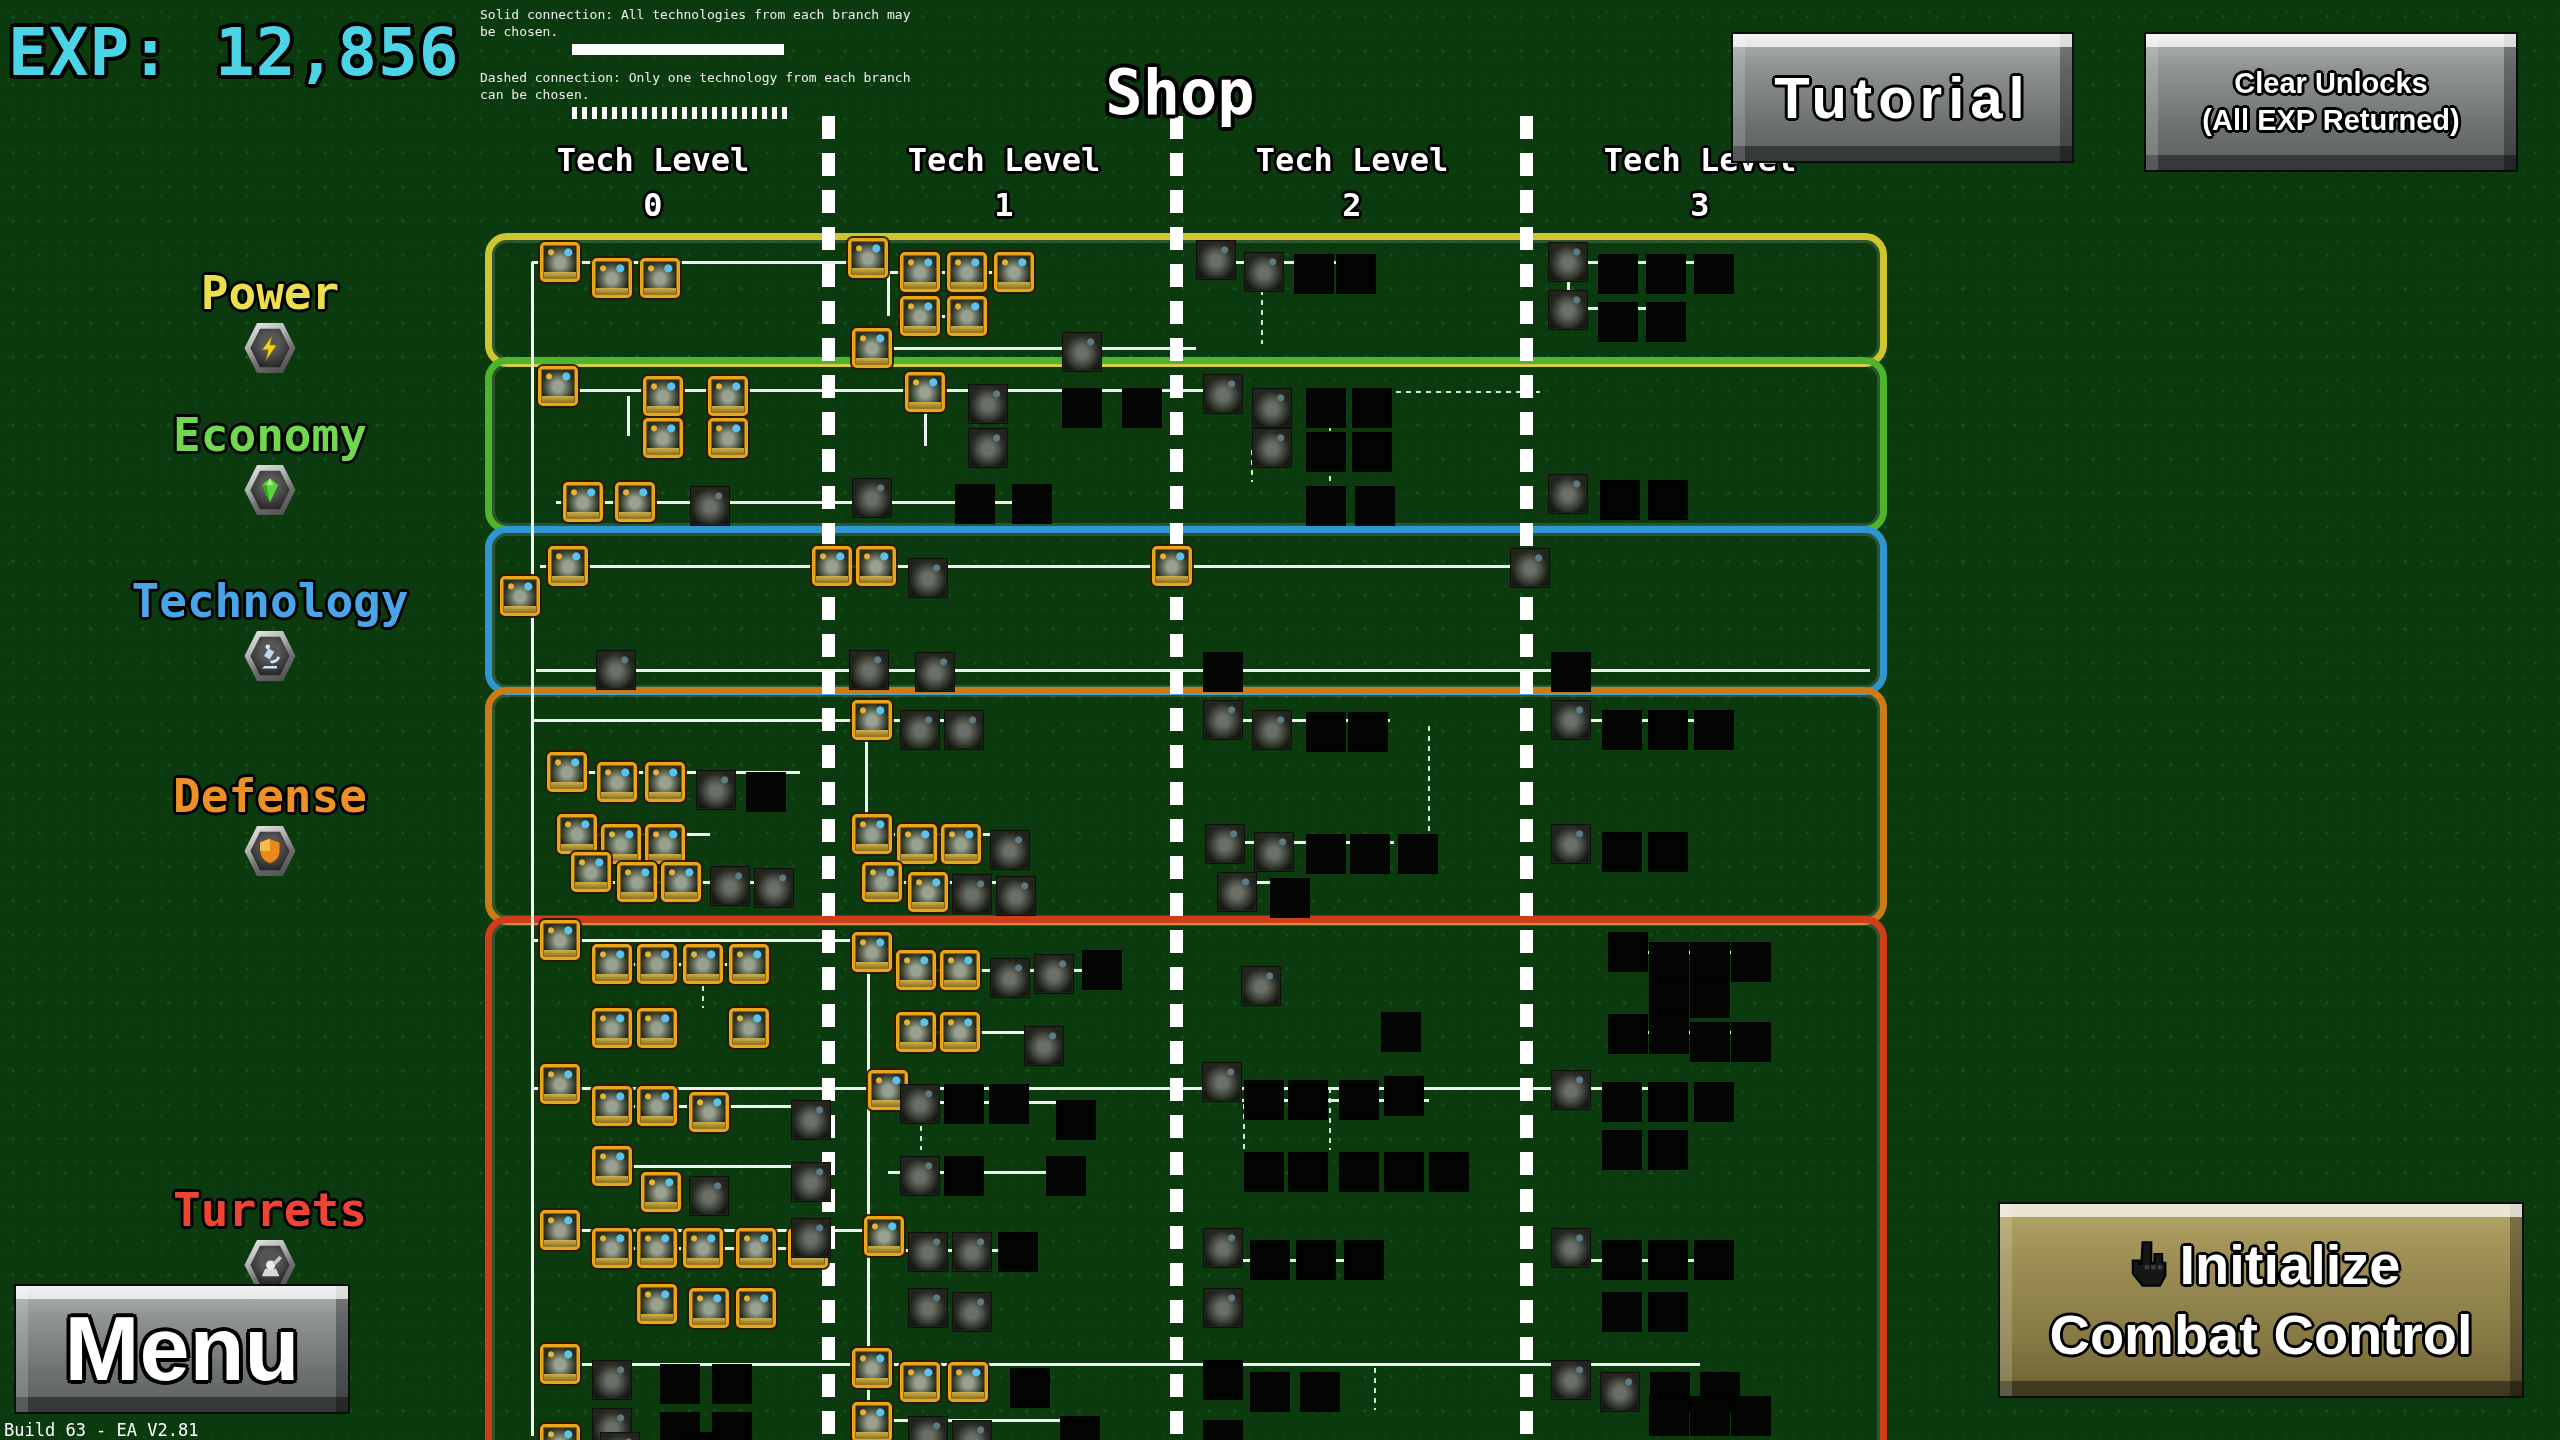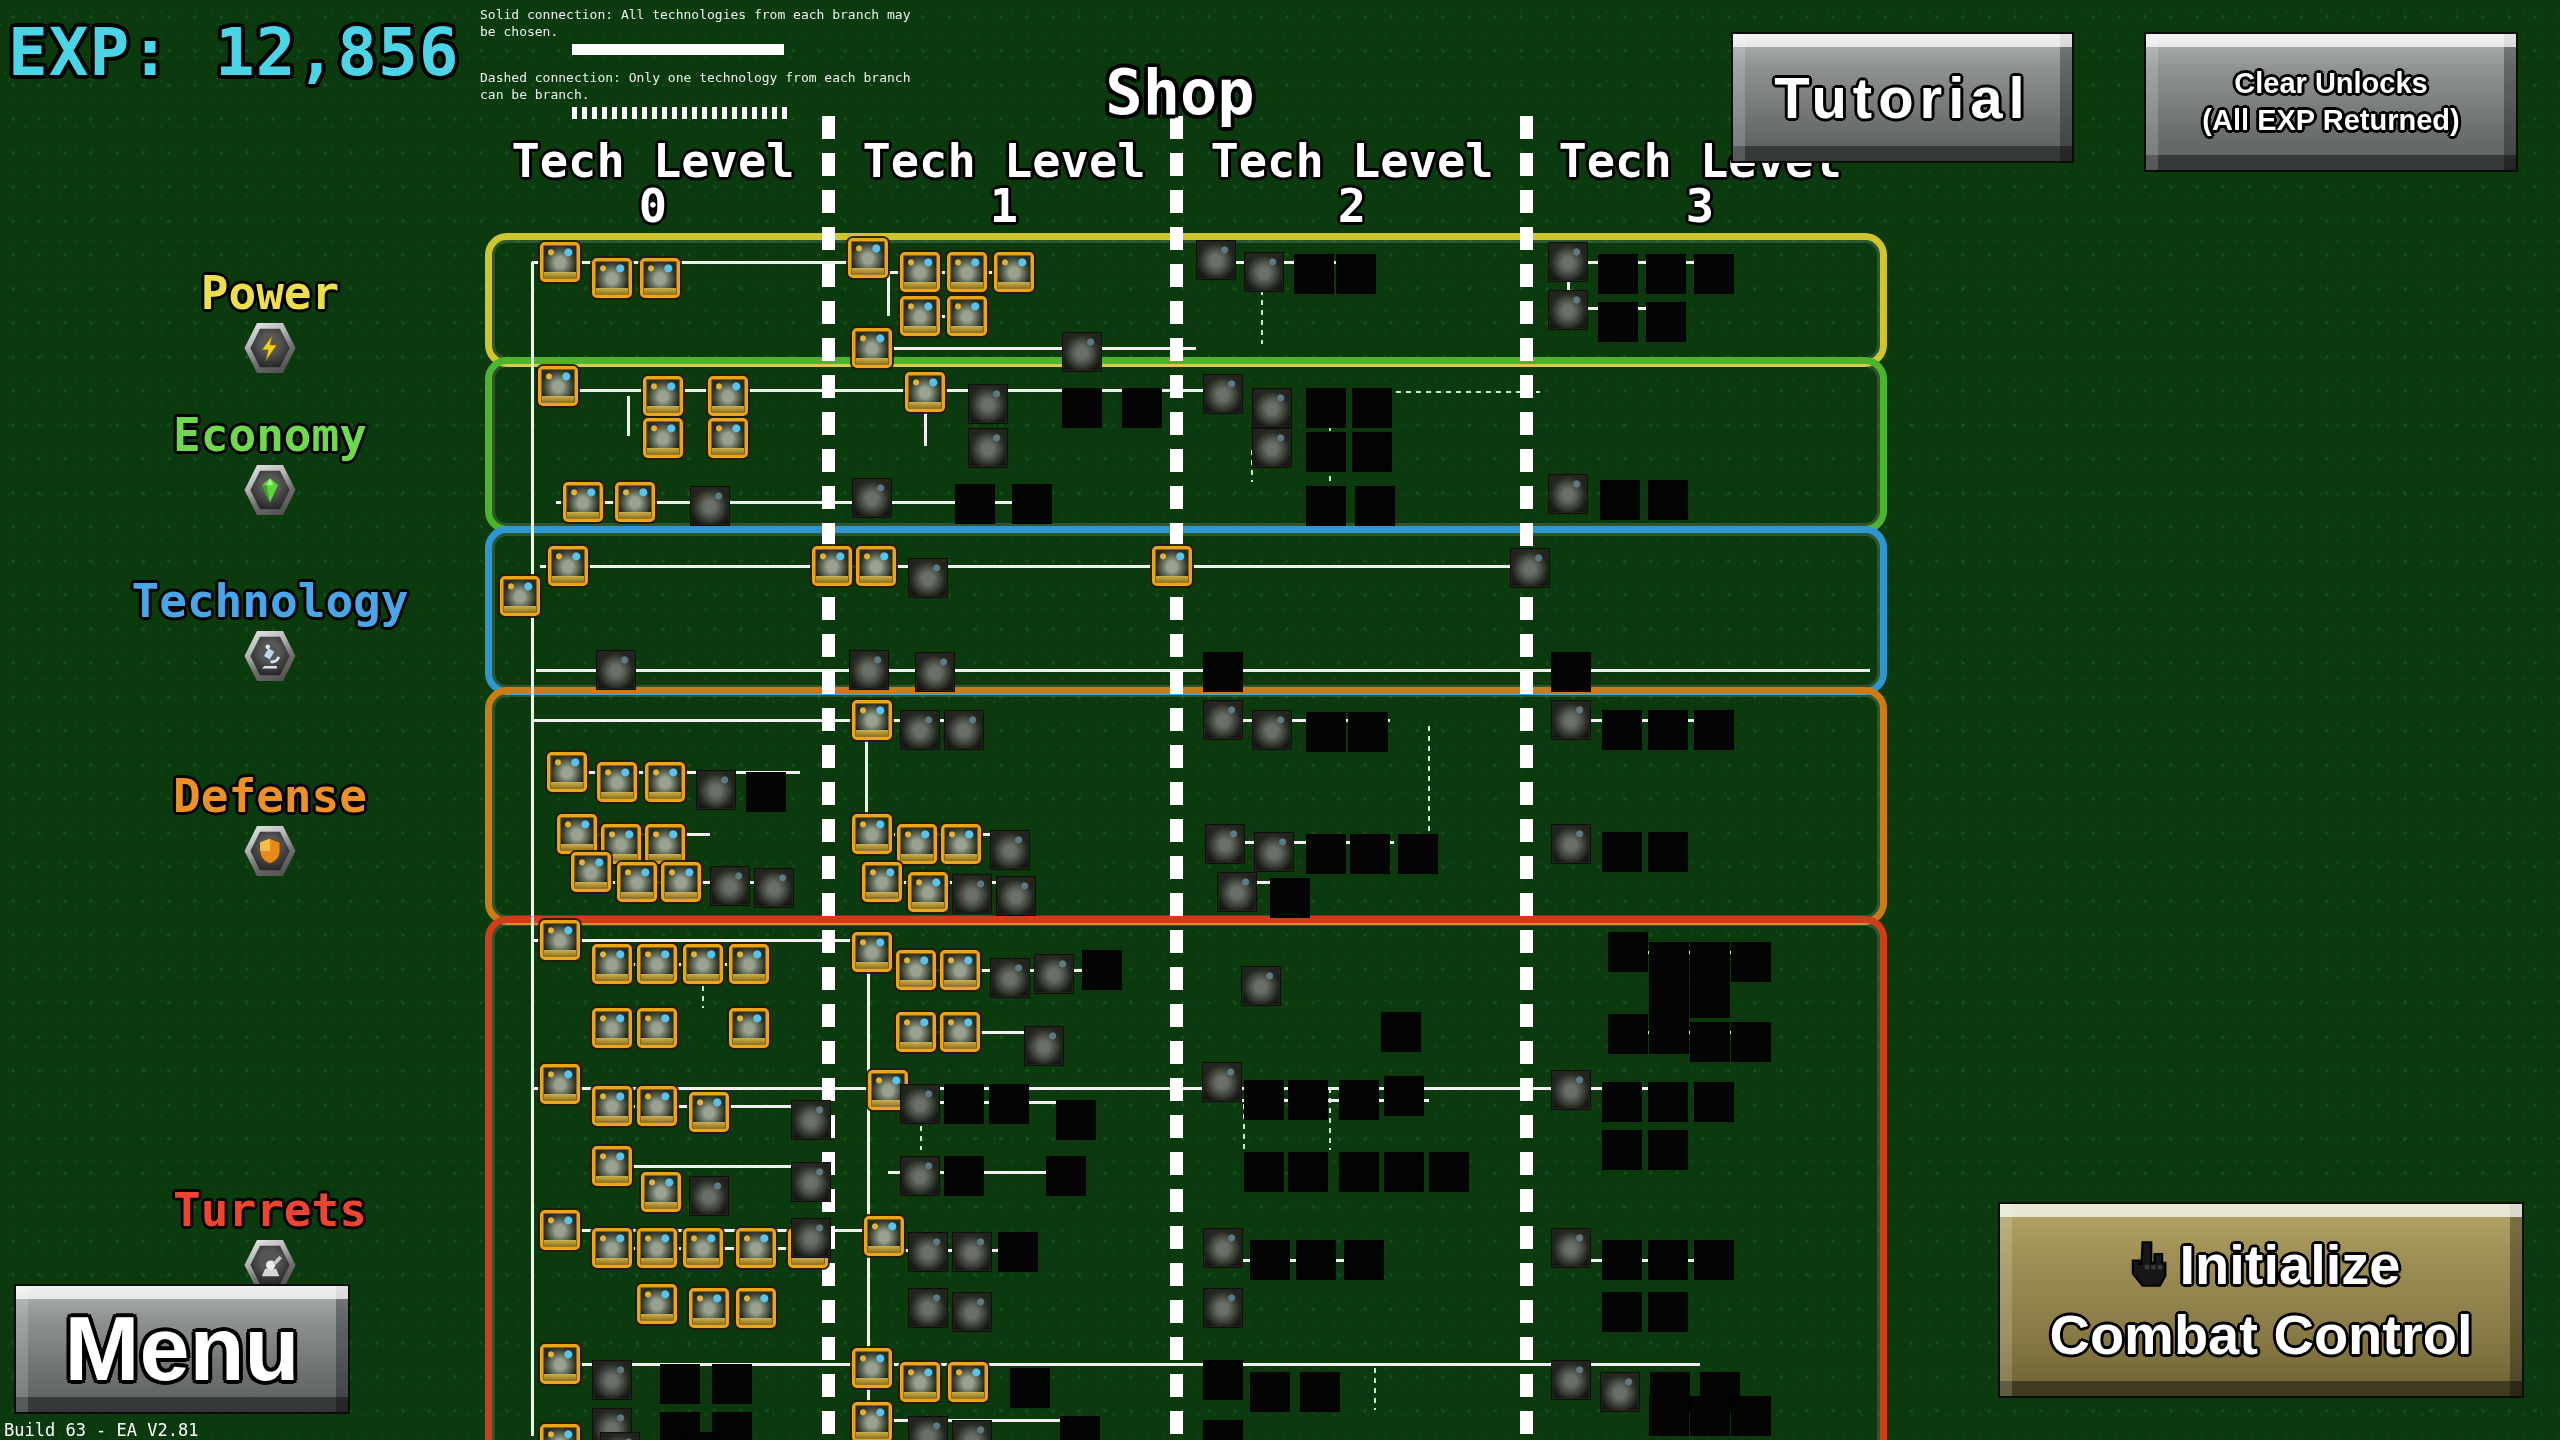--- a/index.html
+++ b/index.html
@@ -44,21 +44,21 @@
   #btn-clear{left:2144px;top:32px;width:374px;height:140px;font-size:29px;line-height:37px;}
   #btn-menu{left:14px;top:1284px;width:336px;height:130px;font-size:90px;}
   #btn-init{left:1998px;top:1202px;width:526px;height:196px;font-size:56px;line-height:70px;}
   #btn-init .row{display:flex;align-items:center;gap:6px;}
   #btn-init svg{width:52px;height:52px;}
 
   #build-version{position:absolute;left:4px;top:1420px;z-index:10;color:#fff;font-size:17px;}
 
   
   .col-head{position:absolute;top:138px;width:340px;z-index:5;text-align:center;color:#fff;
-     font-weight:bold;font-size:47px;line-height:45px;}
+     font-weight:bold;font-size:32px;line-height:45px;}
   .sep{position:absolute;top:116px;bottom:0;width:13px;z-index:4;
      background-image:repeating-linear-gradient(180deg,#fff 0 23px,transparent 23px 37px);}
 
   
   .cat-box{position:absolute;z-index:2;border-radius:22px;border:7px solid #888;
      box-shadow:inset 0 0 0 3px rgba(255,255,255,.14);}
   .cat-label{position:absolute;z-index:5;left:60px;width:420px;display:flex;
      align-items:center;justify-content:flex-end;gap:2px;font-weight:bold;font-size:46px;flex-direction:column;}
   .hex{position:relative;width:52px;height:52px;flex:0 0 auto;}
   .hex .h-out{position:absolute;inset:0;
@@ -98,21 +98,21 @@
 <div id="stage">
   <div class="bgdots"></div>
 
   <div id="exp" class="outl-lg"><span>EXP:</span><span class="gap"></span><span>12,856</span></div>
 
   <div id="legend">
     <div>Solid connection: All technologies from each branch may</div>
     <div>be chosen.</div>
     <div class="bar-solid"></div>
     <div class="txt2">Dashed connection: Only one technology from each branch</div>
-    <div>can be branch.</div>
+    <div>can be chosen.</div>
     <div class="bar-dashed"></div>
   </div>
 
   <div id="shop-title" class="outl-lg">Shop</div>
 
   <button id="btn-clear" class="btn3d metal">
     <span class="outl">Clear Unlocks</span>
     <span class="outl">(All EXP Returned)</span>
   </button>
   <button id="btn-tutorial" class="btn3d metal outl">Tutorial</button>

